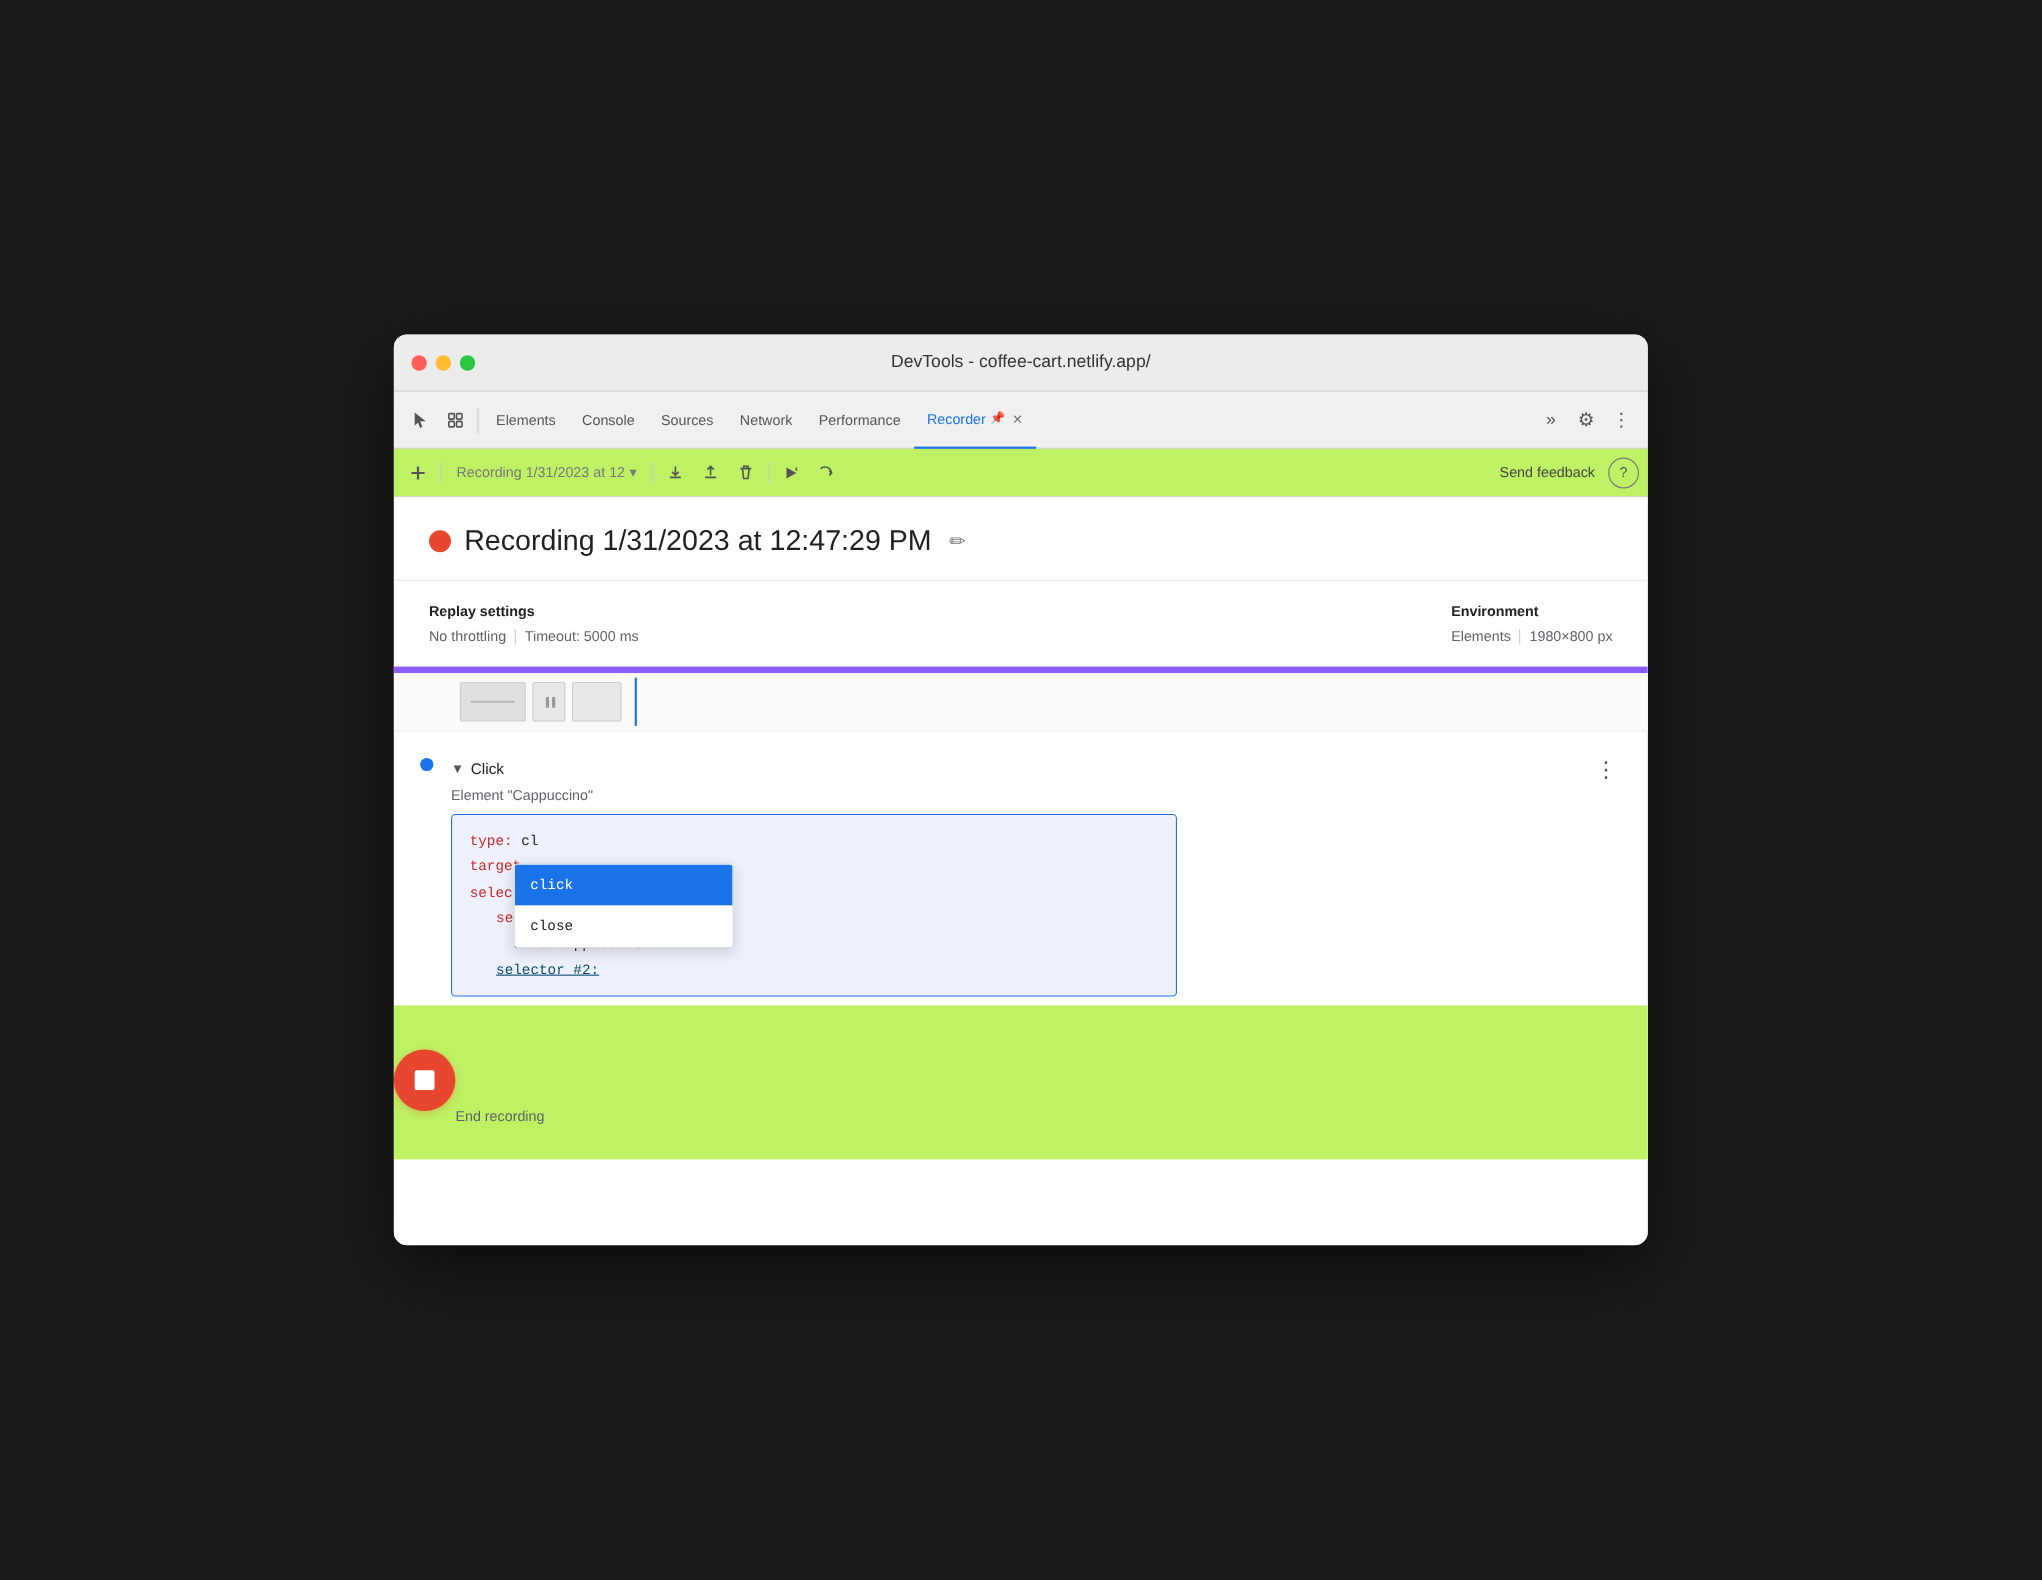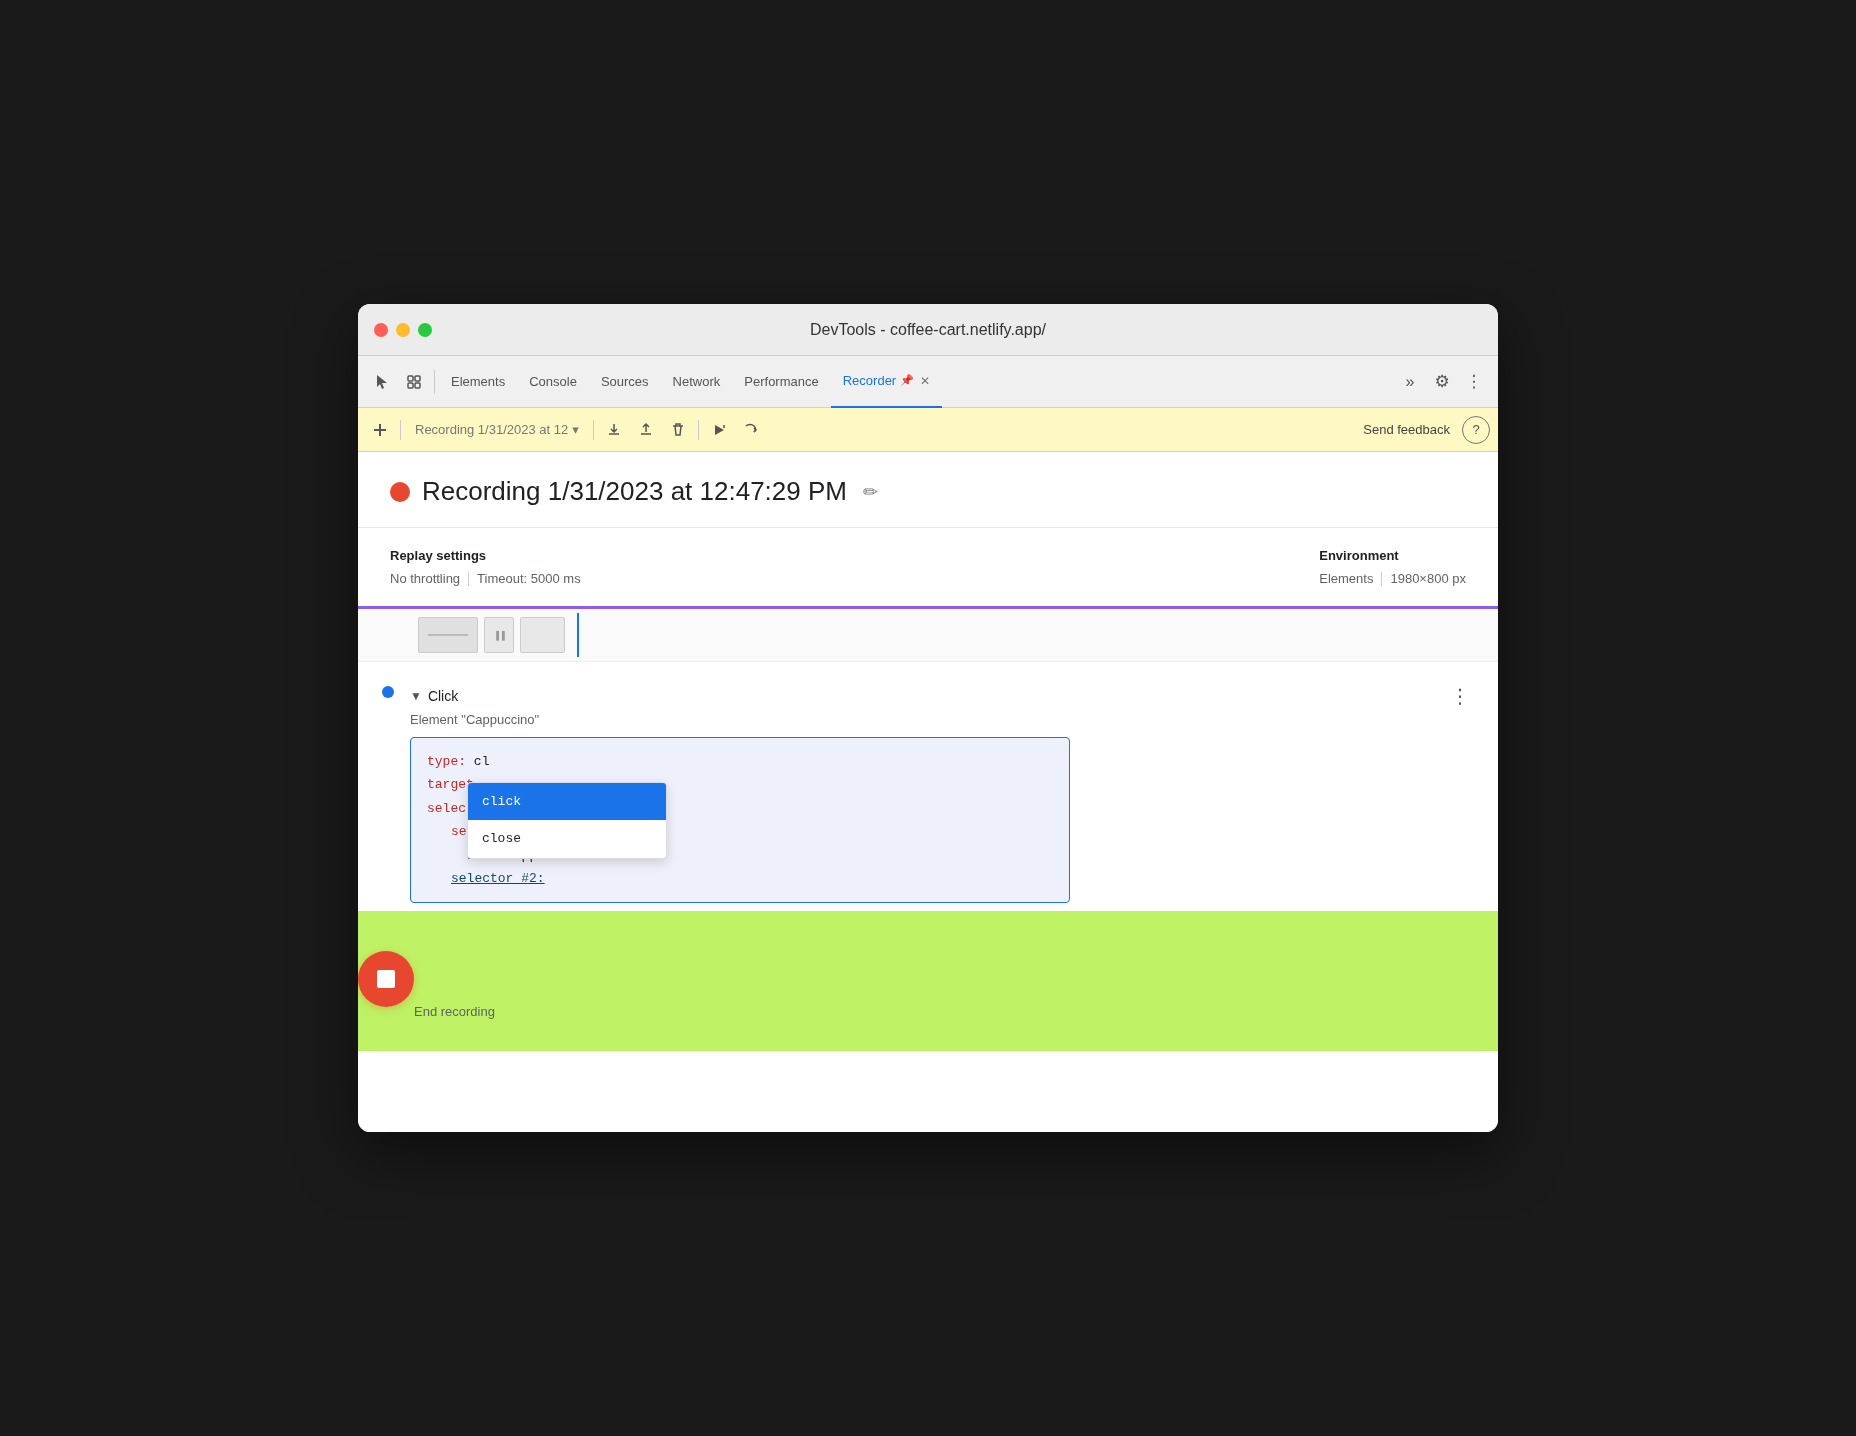--- a/index.html
+++ b/index.html
@@ -117,21 +117,21 @@
       display: flex;
       align-items: center;
       justify-content: center;
       border-radius: 4px;
       cursor: pointer;
       color: #555;
       font-size: 17px;
     }
     
     .recorder-toolbar {
-      background: #fef9c3;
+      background: #bef264;
       display: flex;
       align-items: center;
       height: 44px;
       padding: 0 8px;
       border-bottom: 1px solid #d0d0d0;
       gap: 4px;
     }
     .toolbar-btn {
       width: 28px;
       height: 28px;
@@ -210,21 +210,21 @@
       font-size: 18px;
       cursor: pointer;
       margin-left: 4px;
     }
     
     .replay-settings-bar {
       padding: 20px 32px;
       display: flex;
       align-items: flex-start;
       justify-content: space-between;
-      border-bottom: 3px solid #8b5cf6;
+      border-bottom: 6px solid #8b5cf6;
     }
     .settings-group {
       display: flex;
       flex-direction: column;
       gap: 8px;
     }
     .settings-label {
       font-size: 13px;
       font-weight: 600;
       color: #202124;

